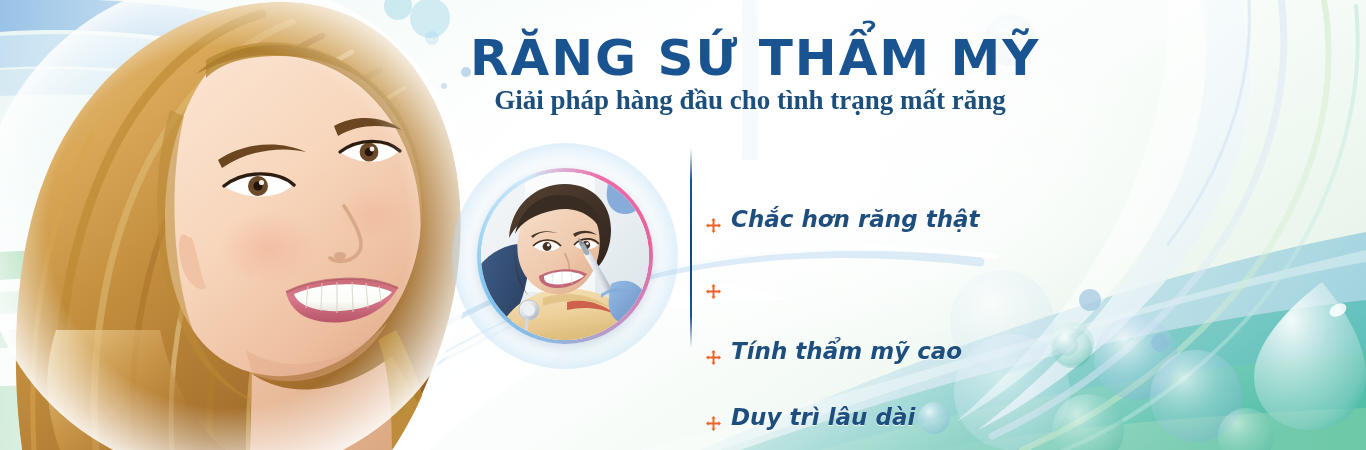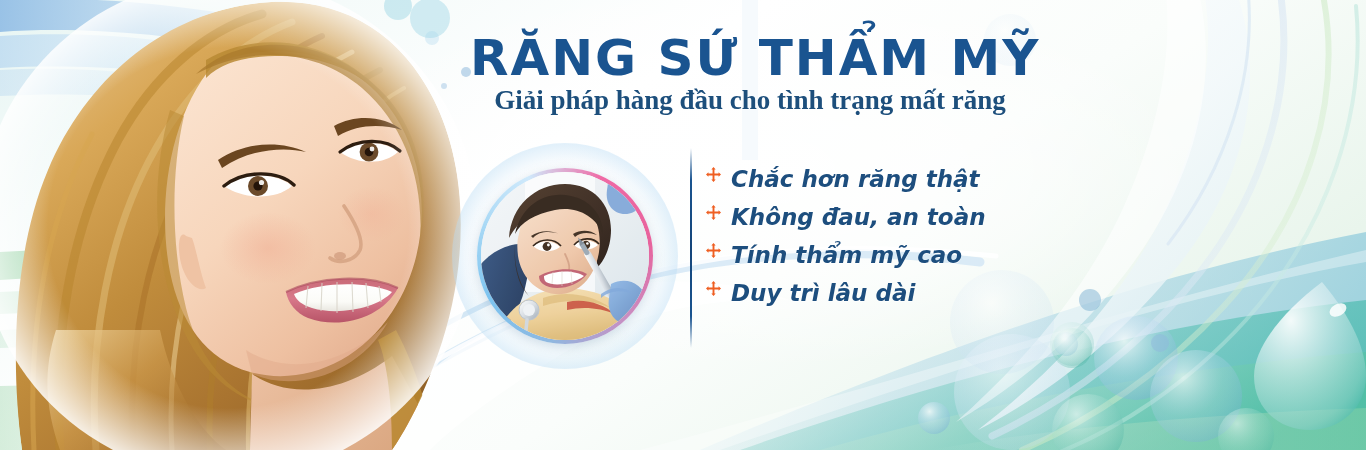--- a/index.html
+++ b/index.html
@@ -35,21 +35,21 @@
   }
 
   
   #divider{
     position:absolute;left:690px;top:148px;width:2px;height:200px;
     background:linear-gradient(to bottom,rgba(26,84,144,0) 0%,#1a5490 16%,#14457a 50%,#1a5490 84%,rgba(26,84,144,0) 100%);
   }
 
   
   #benefits{position:absolute;left:706px;top:166px;}
-  .benefit-row{display:flex;align-items:flex-start;height:38px;}
+  .benefit-row{display:flex;align-items:flex-end;height:38px;margin-top:28px;}
   .bullet-icon{
     width:15px;height:15px;flex:0 0 15px;margin-right:10px;position:relative;top:1px;
   }
   .benefit-label{
     font-family:"DejaVu Sans",sans-serif;
     font-style:italic;font-weight:700;
     font-size:23px;line-height:26px;
     color:#1d4e7e;
     white-space:nowrap;
     text-shadow:0 1px 0 rgba(255,255,255,.8);
@@ -489,21 +489,20 @@
         <svg class="bullet-icon" viewBox="0 0 16 16">
           <path d="M8 0 L10.3 2.6 L9 2.6 L9 7 L13.4 7 L13.4 5.7 L16 8 L13.4 10.3 L13.4 9 L9 9 L9 13.4 L10.3 13.4 L8 16 L5.7 13.4 L7 13.4 L7 9 L2.6 9 L2.6 10.3 L0 8 L2.6 5.7 L2.6 7 L7 7 L7 2.6 L5.7 2.6 Z" fill="#ef5f22"></path>
         </svg>
         <span class="benefit-label">Chắc hơn răng thật</span>
       </div>
 
       <div class="benefit-row">
         <svg class="bullet-icon" viewBox="0 0 16 16">
           <path d="M8 0 L10.3 2.6 L9 2.6 L9 7 L13.4 7 L13.4 5.7 L16 8 L13.4 10.3 L13.4 9 L9 9 L9 13.4 L10.3 13.4 L8 16 L5.7 13.4 L7 13.4 L7 9 L2.6 9 L2.6 10.3 L0 8 L2.6 5.7 L2.6 7 L7 7 L7 2.6 L5.7 2.6 Z" fill="#ef5f22"></path>
         </svg>
-        <span class="benefit-label">Không đau, an toàn</span>
       </div>
 
 
       <div class="benefit-row">
         <svg class="bullet-icon" viewBox="0 0 16 16">
           <path d="M8 0 L10.3 2.6 L9 2.6 L9 7 L13.4 7 L13.4 5.7 L16 8 L13.4 10.3 L13.4 9 L9 9 L9 13.4 L10.3 13.4 L8 16 L5.7 13.4 L7 13.4 L7 9 L2.6 9 L2.6 10.3 L0 8 L2.6 5.7 L2.6 7 L7 7 L7 2.6 L5.7 2.6 Z" fill="#ef5f22"></path>
         </svg>
         <span class="benefit-label">Tính thẩm mỹ cao</span>
       </div>
 

